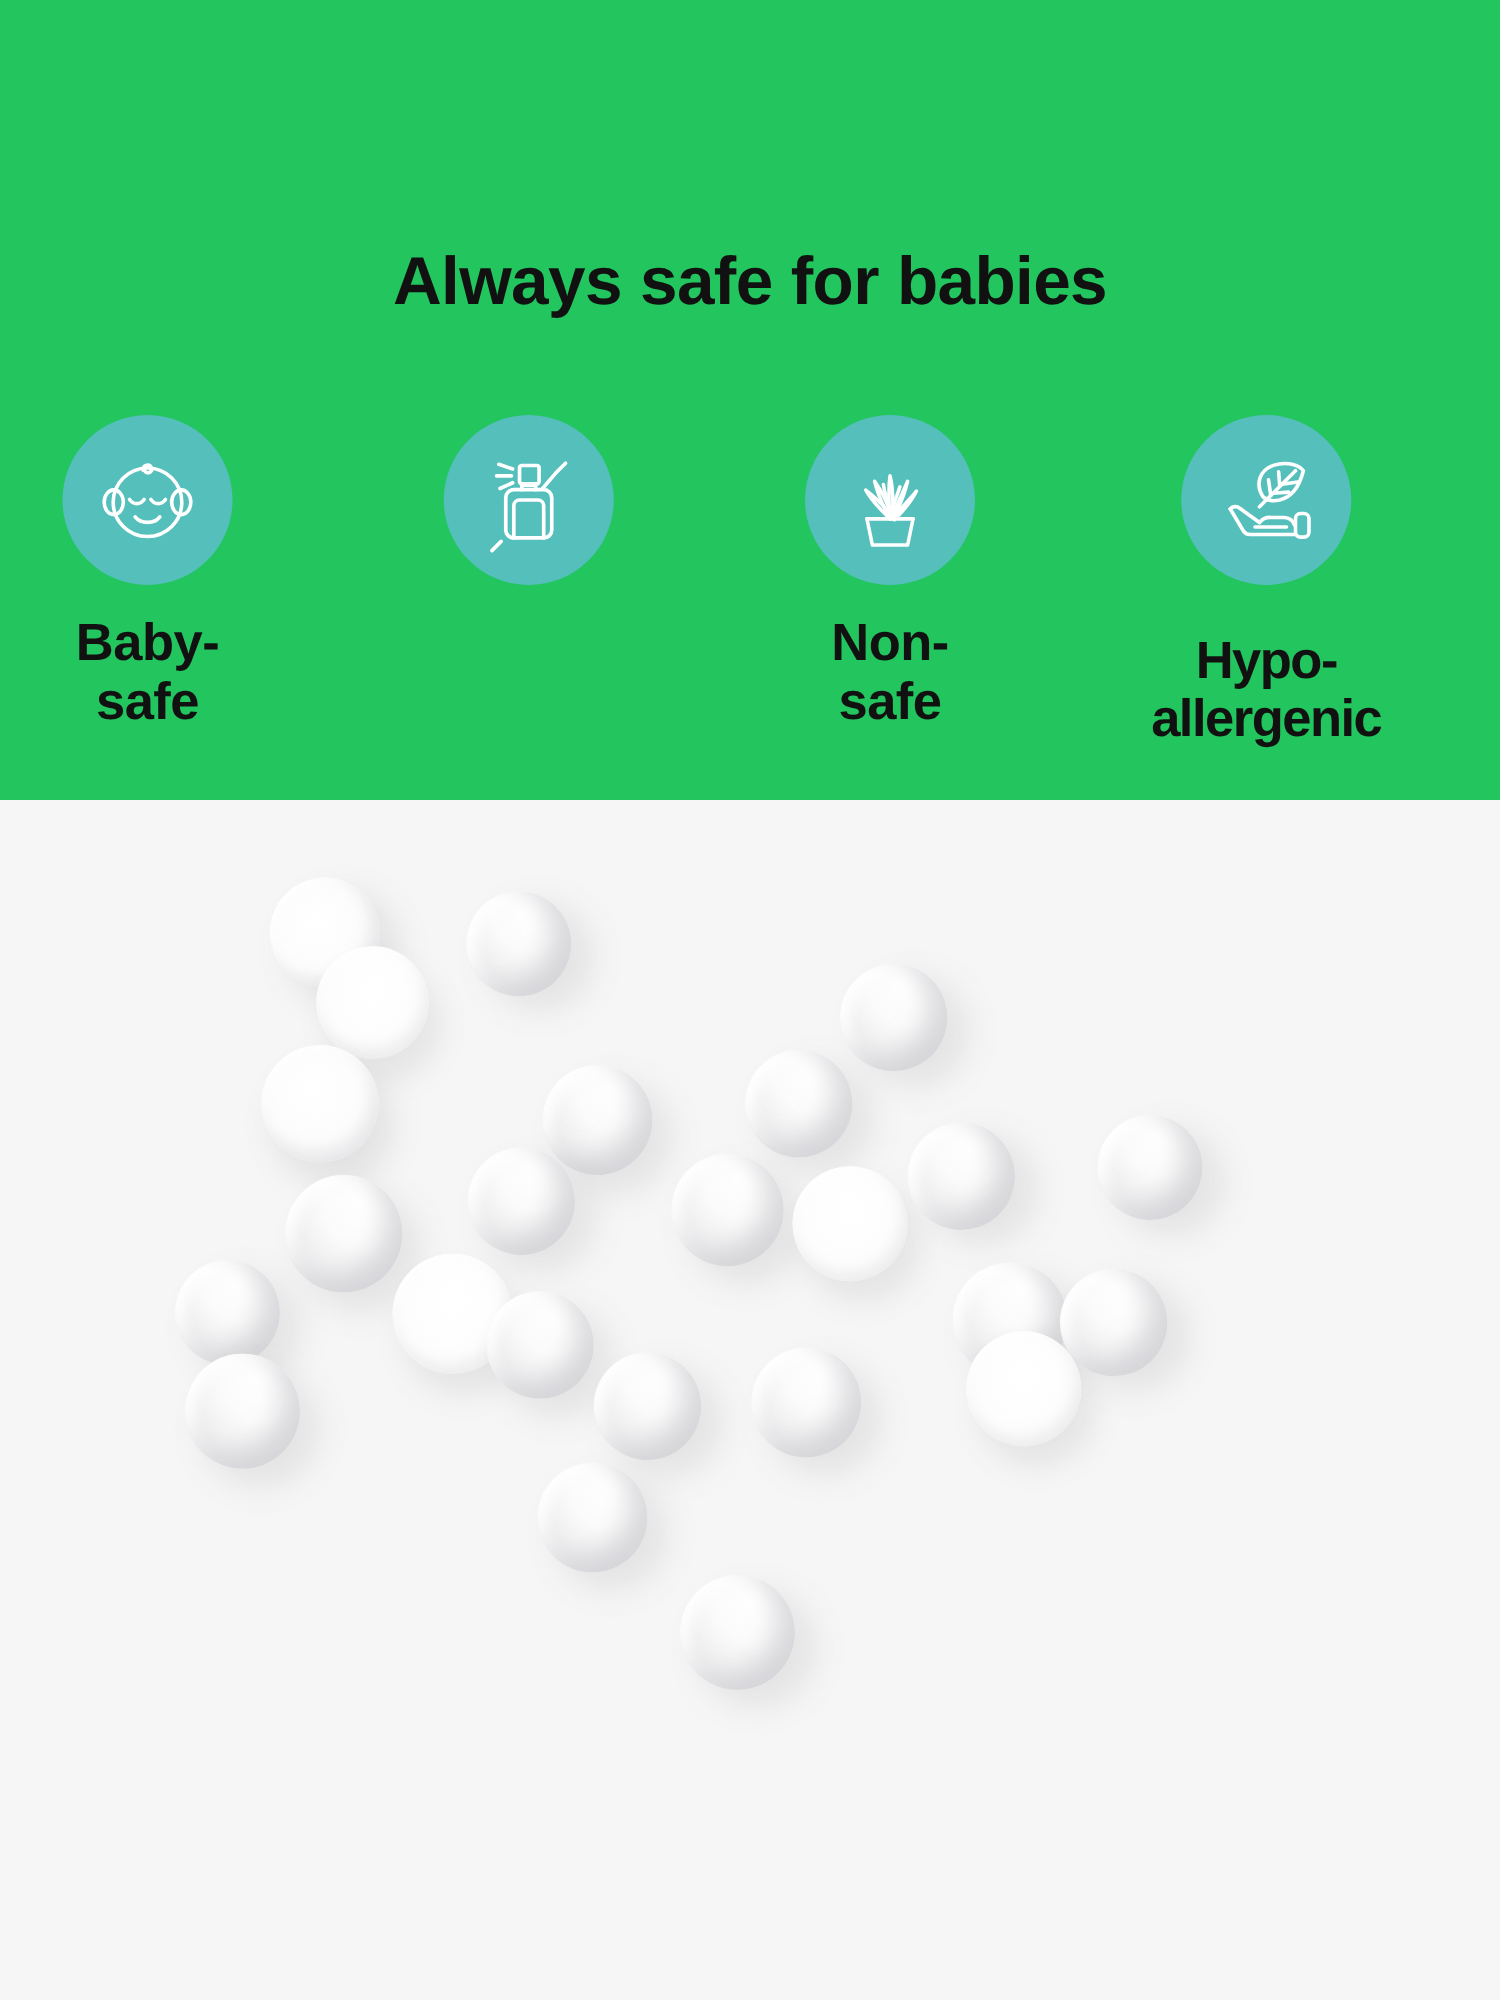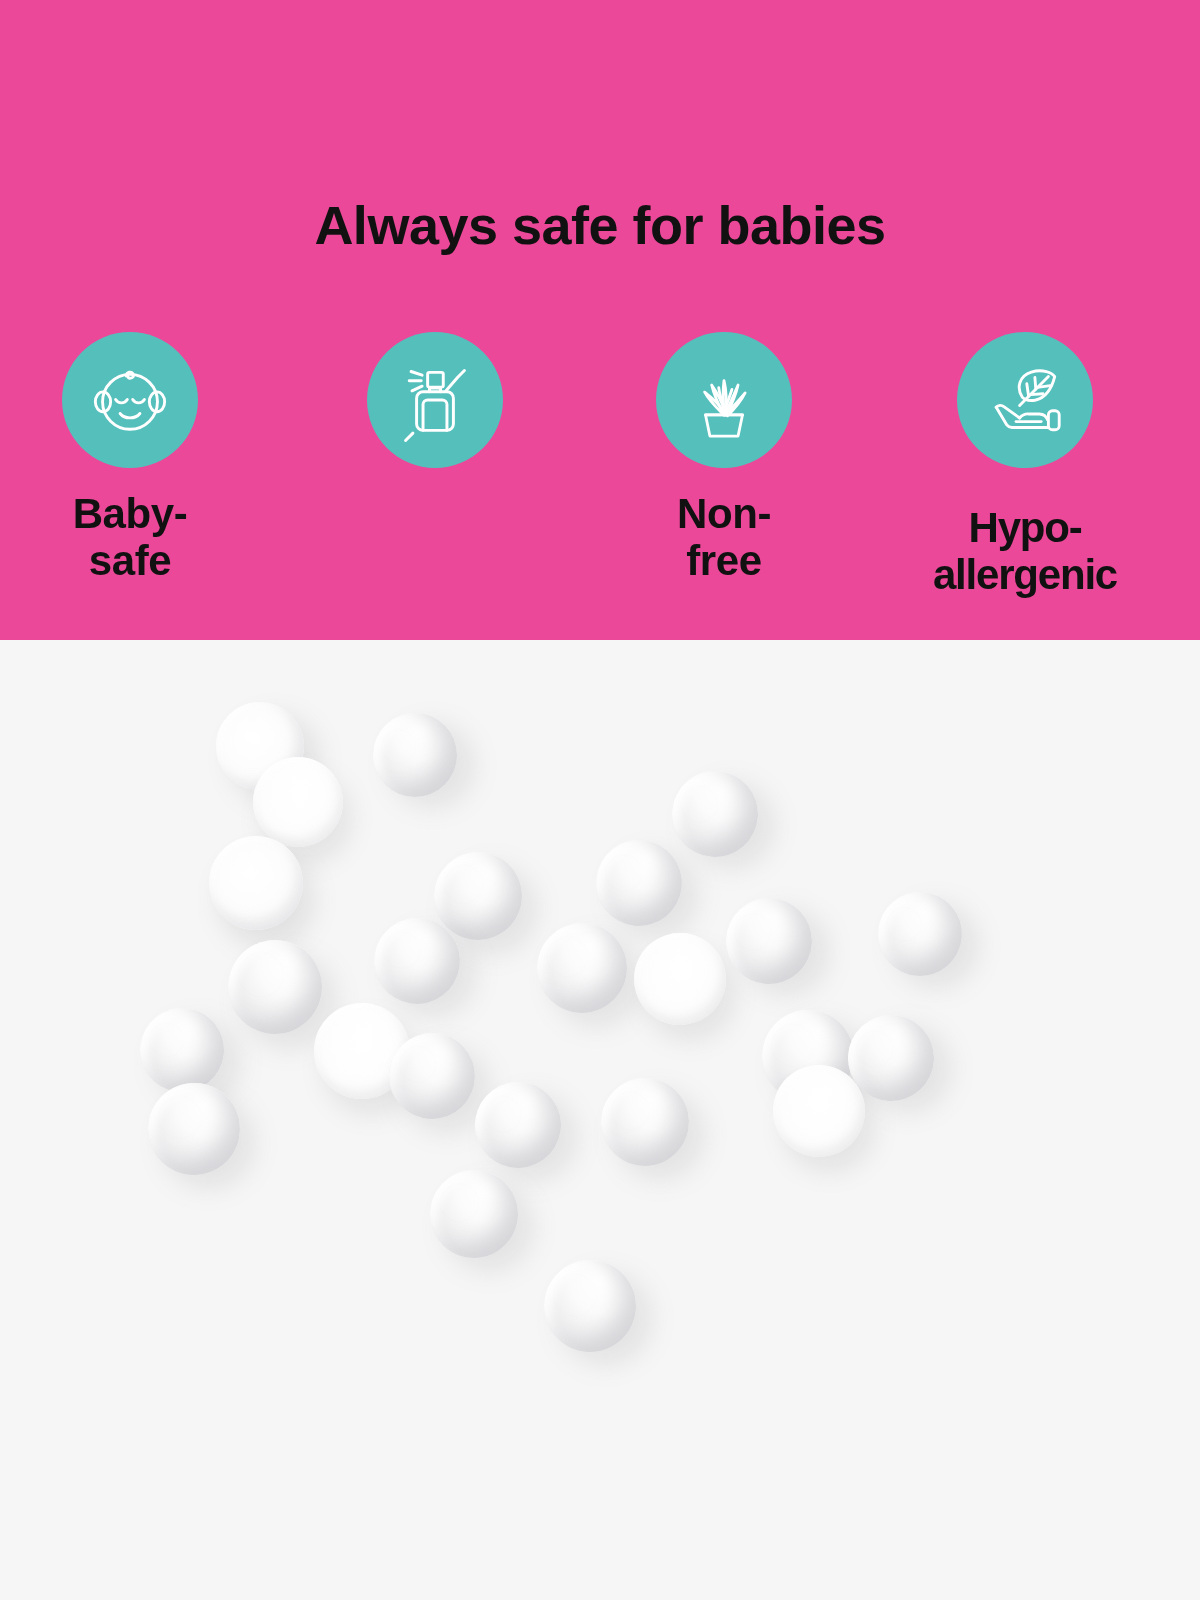--- a/index.html
+++ b/index.html
@@ -14,41 +14,41 @@
   body {
     font-family:"Liberation Sans", sans-serif;
     background:#f5f5f5;
     position:relative;
   }
 
   .panel {
     position:relative;
     width:1200px;
     height:1600px;
-    background:#ec4899;
+    background:#22c55e;
     overflow:hidden;
   }
 
   
   .headline {
     position:absolute;
     left:0; top:196px;
     width:1200px;
     text-align:center;
     font-size:54px;
     font-weight:700;
     letter-spacing:-0.5px;
     color:#111111;
     line-height:1.1;
   }
 
   
   .badge-row {
     position:absolute;
-    left:12px; top:332px;
+    left:0; top:332px;
     width:1008px;
     height:280px;
     text-decoration:underline;
   }
 
   .badge {
     position:absolute;
     top:0;
     width:260px;
     text-align:center;
@@ -198,21 +198,21 @@
             <path d="M50 67 C44 56 39 46 36 33 C43 43 48 53 51 64"></path>
             <path d="M50 67 C42 59 34 52 28 41 C37 48 46 56 51 65"></path>
             <path d="M51 67 C56 55 61 45 66 33 C63 46 58 57 53 67"></path>
             <path d="M52 67 C59 58 67 51 74 42 C68 54 60 62 54 68"></path>
             <path d="M50 58 C47 50 45 43 44 36"></path>
             <path d="M52 58 C55 50 57 44 59 38"></path>
           </svg>
         </span>
       </div>
       <div class="badge-label">Non-
-free</div>
+safe</div>
     </div>
 
     <div class="badge b3">
       <div class="badge-circle" style="background:#55bfbc;">
         <span>
           <svg width="90" height="90" viewBox="0 0 100 100" fill="none" stroke="#ffffff" stroke-width="3.2" stroke-linecap="round" stroke-linejoin="round">
 
             <path d="M47 47 C40 36 44 23 57 19 C70 15 80 20 83 24 C80 36 74 47 62 50 C55 51.5 50 50 47 47 Z"></path>
 
             <path d="M44 56 L76 24"></path>

